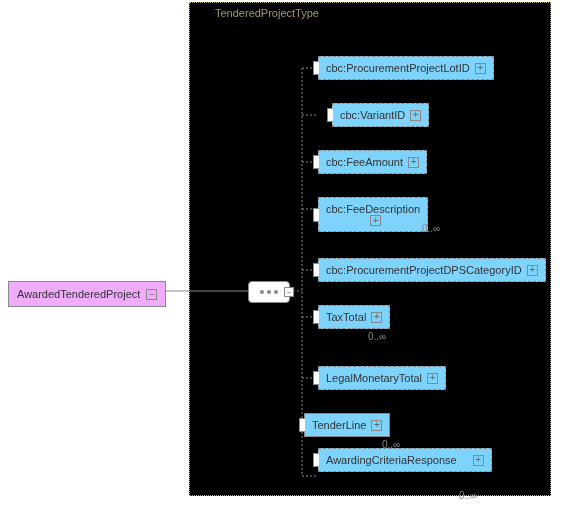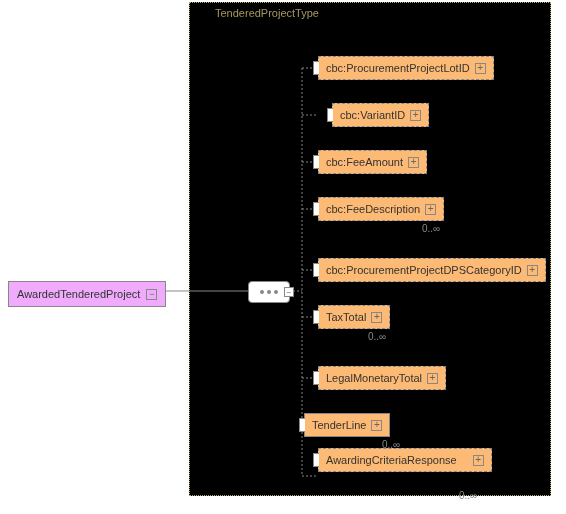--- a/index.html
+++ b/index.html
@@ -4,21 +4,21 @@
 <style>
   body{margin:0;background:#fff;font-family:Arial,sans-serif;font-size:11px;color:#333;width:566px;height:514px;position:relative}
   .panel{position:absolute;left:189px;top:2px;width:360px;height:492px;background:#000000;border:1px dotted #b8a868}
   .panel-title{position:absolute;top:4px;left:25px;color:#a59860;font-size:11px}
   .root{position:absolute;left:8px;top:281px;border:1px solid #888;padding:6px 8px;background:#f0abfc;display:flex;align-items:center}
   .root .minus{width:9px;height:9px;border:1px solid #888;margin-left:6px;display:flex;align-items:center;justify-content:center;font-size:9px;line-height:1;color:#666}
   .seq{position:absolute;left:248px;top:281px;width:40px;height:20px;border:1px solid #888;border-radius:4px;background:#fff;display:flex;align-items:center;justify-content:center}
   .seq .dots{display:flex;gap:3px}
   .seq .dots span{width:4px;height:4px;border-radius:50%;background:#888}
   .seq .minus{position:absolute;right:-5px;top:5px;width:8px;height:8px;border:1px solid #888;background:#fff;font-size:8px;display:flex;align-items:center;justify-content:center;color:#666}
-  .child{position:absolute;border:1px dashed #888;background:#fdba74;padding:5px 7px;display:flex;align-items:center;white-space:nowrap}
+  .child{position:absolute;border:1px dashed #888;background:#7dd3fc;padding:5px 7px;display:flex;align-items:center;white-space:nowrap}
   .child.solid{border-style:solid}
   .child .plus{width:9px;height:9px;border:1px solid #888;margin-left:5px;display:flex;align-items:center;justify-content:center;font-size:10px;line-height:1;color:#666}
   .child .leftcap{position:absolute;left:-6px;top:50%;transform:translateY(-50%);width:5px;height:12px;border:1px solid #888;border-right:none;background:#fff}
   .occ{position:absolute;color:#888;font-size:10px}
 </style>
 </head>
 <body>
 
 <div class="panel">
   <div class="panel-title">TenderedProjectType</div>
@@ -64,21 +64,21 @@
     <div class="child" style="left: 332px; top: 103px;">
       <span class="leftcap"></span>
       <span>cbc:VariantID</span>
       <span class="plus">+</span>
     </div>
     <div class="child" style="left: 318px; top: 150px;">
       <span class="leftcap"></span>
       <span>cbc:FeeAmount</span>
       <span class="plus">+</span>
     </div>
-    <div class="child" style="left: 318px; top: 197px;">
+    <div class="child" style="left: 318px; top: 197px; flex-direction: column;">
       <span class="leftcap"></span>
       <span>cbc:FeeDescription</span>
       <span class="plus">+</span>
     </div>
     <div class="occ" style="left: 422px; top: 223px;">0..∞</div>
     <div class="child" style="left: 318px; top: 258px;">
       <span class="leftcap"></span>
       <span>cbc:ProcurementProjectDPSCategoryID</span>
       <span class="plus">+</span>
     </div>

